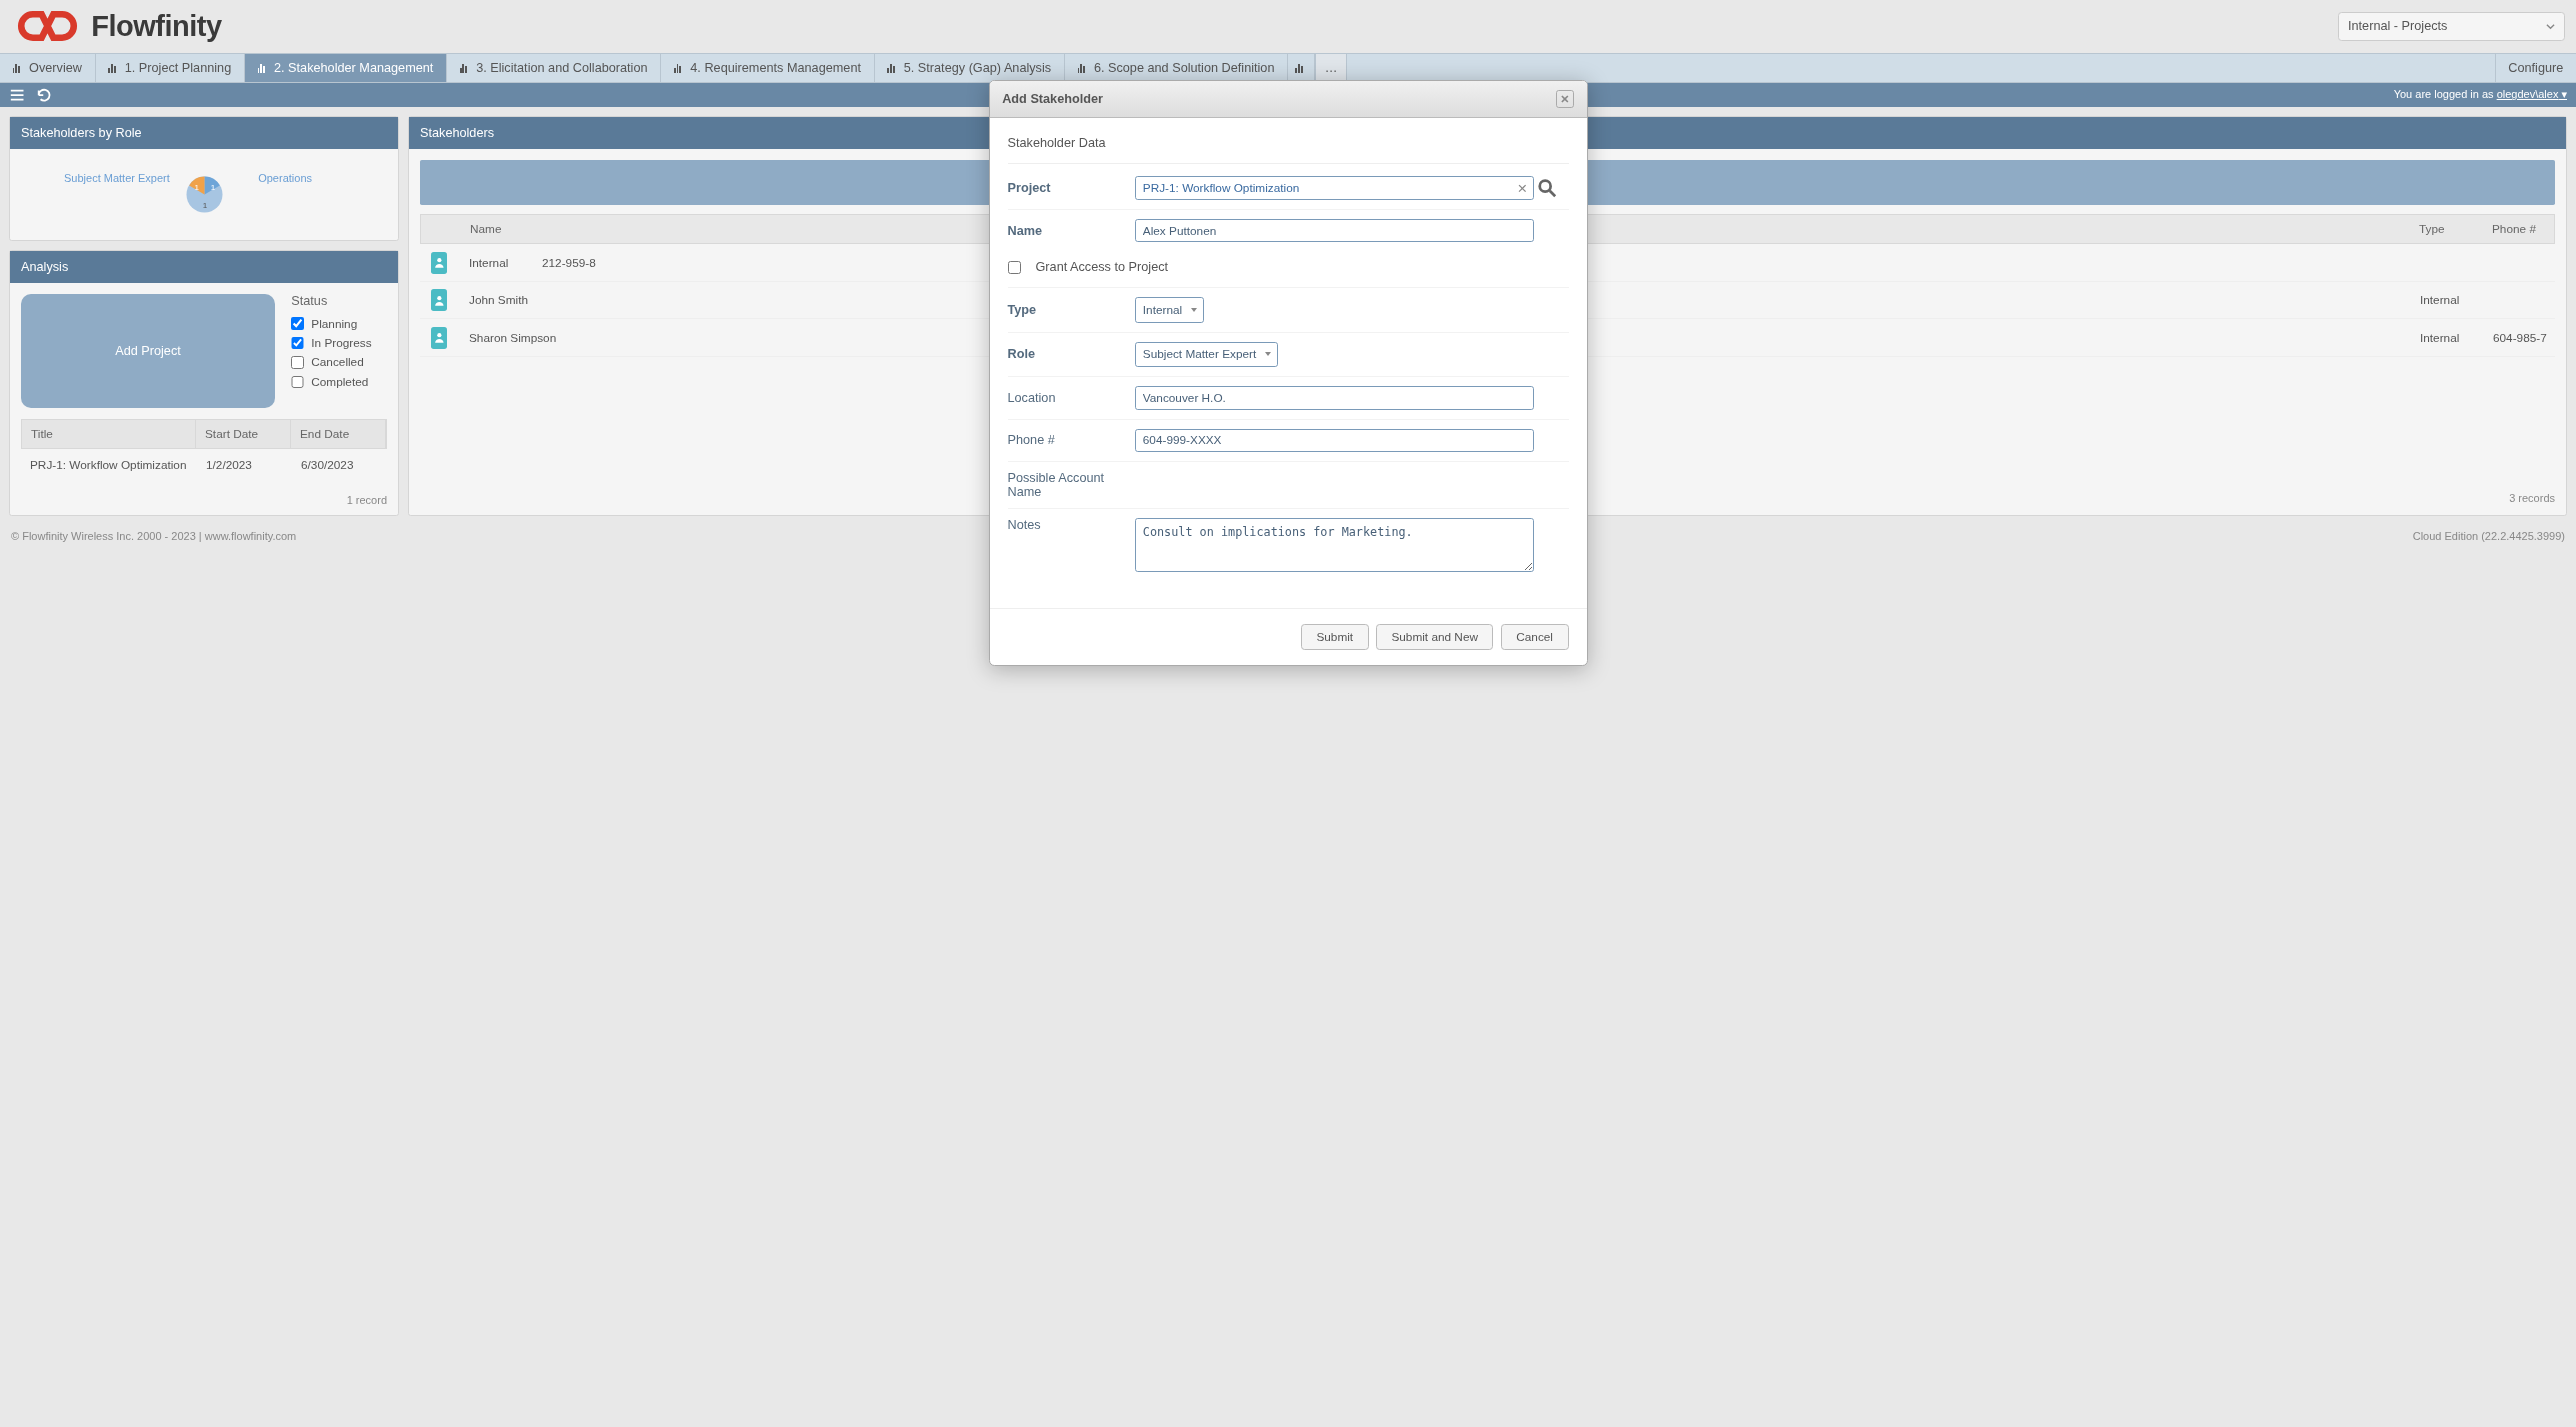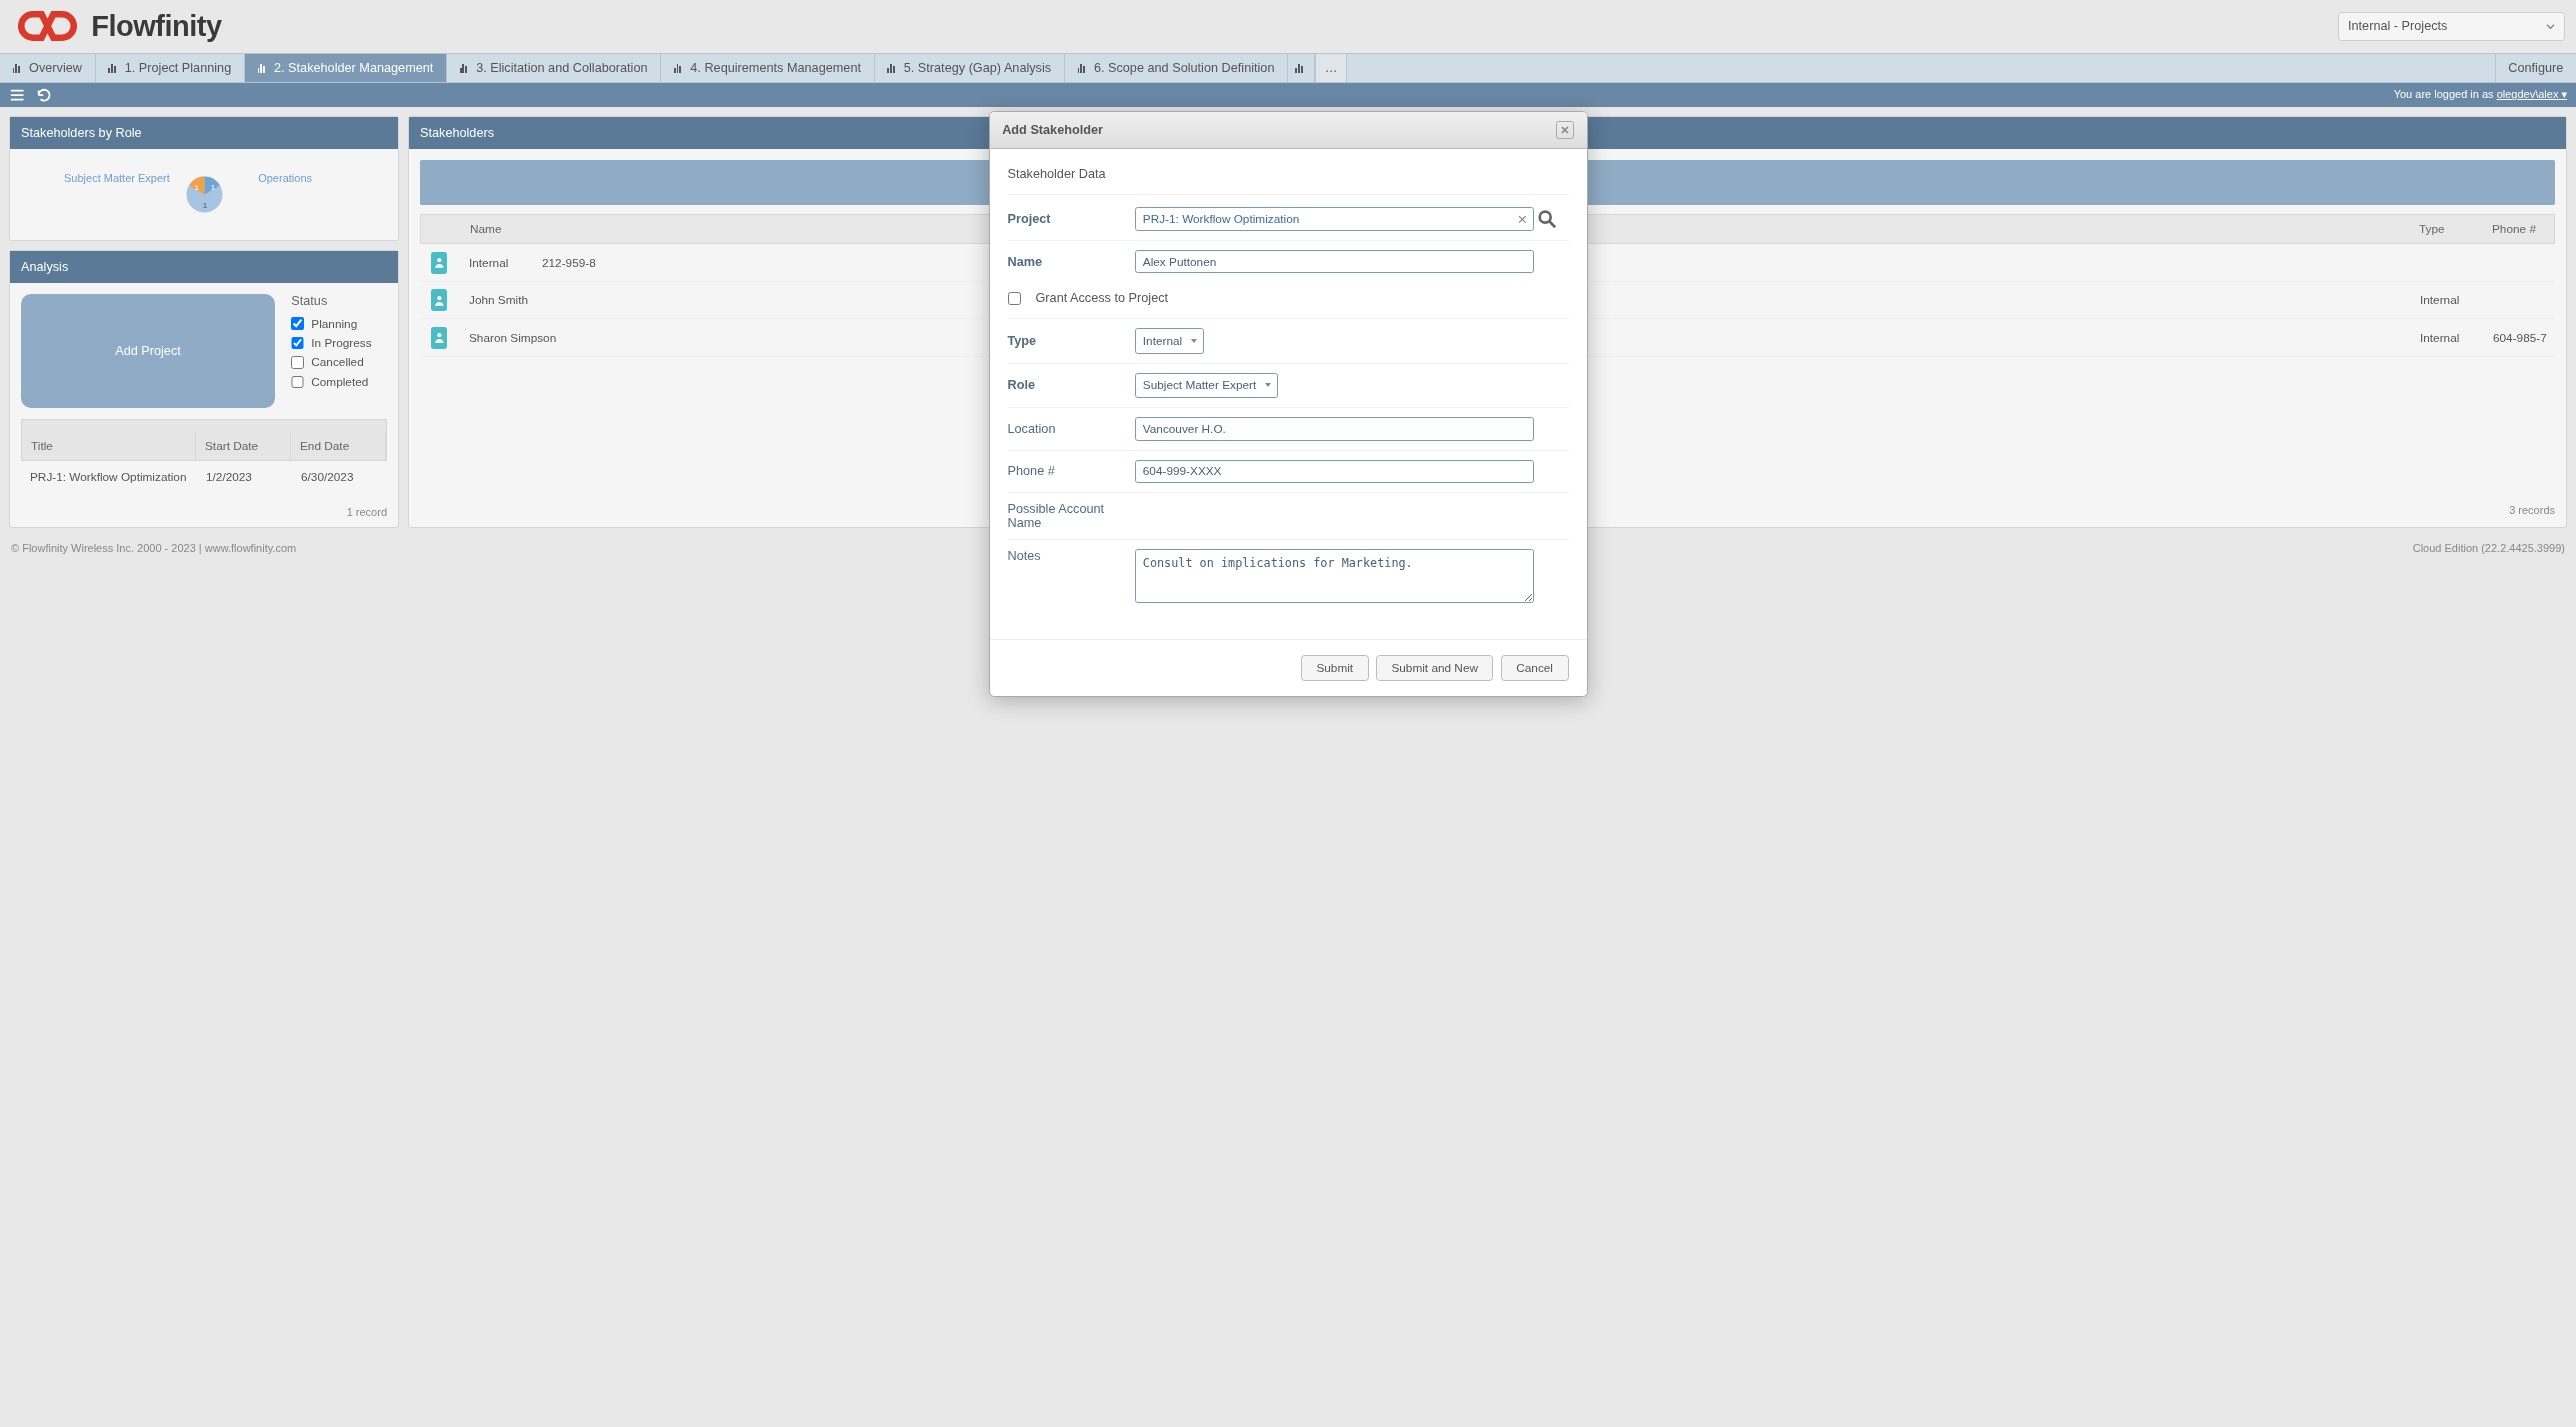--- a/index.html
+++ b/index.html
@@ -32,39 +32,39 @@
 .legend-l { left:54px; text-align:right; }
 .legend-r { right:86px; text-align:left; }
 .projects-body { padding: 11px; display:flex; gap:16.3px; }
 .add-project-btn { width:254px; height:114px; background:#8fabc5; color:#fff; display:flex; align-items:center; justify-content:center; border-radius:10px; cursor:pointer; }
 .status-col { flex:1; }
 .status-title { color:#666; margin-bottom:9px; }
 .status-row { display:flex; align-items:center; gap:7.3px; margin-bottom:5.4px; font-size:11.8px; color:#555; }
 .status-row input { width:12.7px; height:12.7px; }
 .proj-table { margin:0 11px 7.3px;}
 .proj-head { display:flex; background:#e5e5e5; border:0.9px solid #d8d8d8; font-size:11.8px; color:#666; }
-.proj-head > div { padding:7.3px 9px; border-right:0.9px solid #d8d8d8;margin-top:12px; }
+.proj-head > div { padding:7.3px 9px; border-right:0.9px solid #d8d8d8; }
 .proj-row { display:flex; font-size:11.8px; color:#555; }
 .proj-row > div { padding:9px; }
 .c-title{ flex:1; } .c-start{ width:95px; } .c-end{ width:95px; }
 .records { text-align:right; padding:5.4px 11px 9px; color:#888; font-size:11px; }
 .stake-body { padding:11px; }
 .desc-box { height:45px; background:#8fabc5; border-radius:1.8px; margin-bottom:9px; }
 .table-head { display:flex; background:#e8e8e8; border:0.9px solid #d8d8d8; font-size:11.8px; color:#666; }
 .table-head > div, .t-row > div { padding:7.3px 11px; }
 .t-row { display:flex; font-size:11.8px; color:#555; align-items:center; border-bottom:0.9px solid #eee; }
 .c-icon { width:38px; display:flex; justify-content:center; }
 .c-name { flex:1; } .c-type{ width:73px;} .c-phone{ width:73px; overflow:hidden; white-space:nowrap; }
 .person-icon { width:22px; height:22px; background:#4bbbc4; border-radius:2.7px; display:flex; align-items:center; justify-content:center; }
 .person-icon svg { width:12.7px; height:12.7px; fill:#fff; }
 .footer { display:flex; justify-content:space-between; padding:5.4px 11px; font-size:11px; color:#888; }
 
 
 .modal-overlay { position:fixed; inset:0; background:rgba(255,255,255,0.0); display:flex; align-items:flex-start; justify-content:center; }
-.modal { width:599px; margin-top:111px; background:#fff; border:0.9px solid #aaa; border-radius:5.4px; box-shadow:0 3.6px 22px rgba(0,0,0,0.25); overflow:hidden; }
+.modal { width:599px; margin-top:80px; background:#fff; border:0.9px solid #aaa; border-radius:5.4px; box-shadow:0 3.6px 22px rgba(0,0,0,0.25); overflow:hidden; }
 .modal-title { background: linear-gradient(#f0f0f0,#ddd); padding:9px 12.7px; font-weight:bold; color:#555; border-bottom:0.9px solid #bbb; display:flex; justify-content:space-between; align-items:center; }
 .modal-close { width:18px;height:18px; border:0.9px solid #aaa; border-radius:2.7px; display:flex; align-items:center; justify-content:center; cursor:pointer; color:#888; font-size:11px; }
 .modal-section { padding: 9px 18px 0; color:#555; }
 .section-title { padding: 9px 0 12.7px; border-bottom:0.9px solid #eee; margin-bottom:3.6px; }
 .form-row { display:flex; align-items:center; padding:9px 0; border-bottom:0.9px solid #f2f2f2; }
 .form-row.noborder { border-bottom:none; }
 .form-label { width:127px; color:#546a7e; font-size:12.7px; }
 .form-label.bold { font-weight:bold; }
 .form-field { flex:1; display:flex; align-items:center; gap:9px; }
 .txt-input { width:399px; height:23.6px; border:0.9px solid #7a9ab8; border-radius:2.7px; padding:0 7.3px; font-size:11.8px; color:#4a6; color:#486078; }

